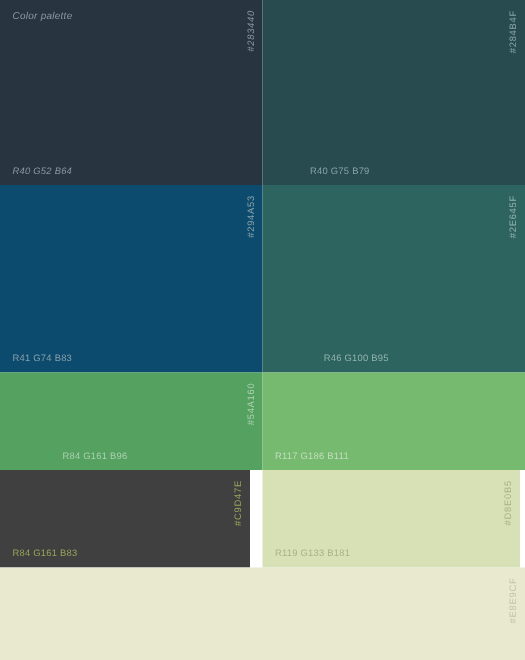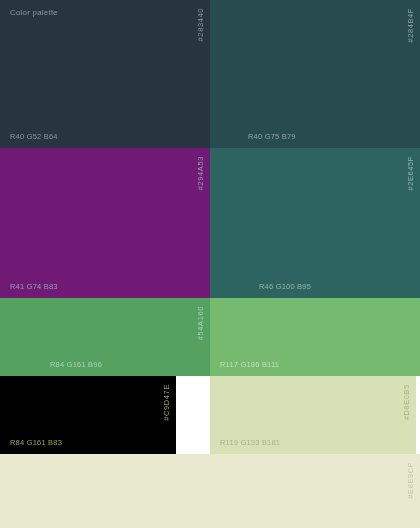--- a/index.html
+++ b/index.html
@@ -49,46 +49,46 @@
     writing-mode: vertical-rl;
     text-orientation: mixed;
     transform: rotate(180deg);
     transform-origin: center;
   }
 </style>
 </head>
 <body>
 
 <div id="app" style="width: 420px; height: 528px;">
-    <div class="swatch" style="left: 0px; top: 0px; width: 210px; height: 148px; background: rgb(40, 52, 64);">
+    <div class="swatch" style="left: 0px; top: 0px; width: 210px; height: 148px; background: rgb(40, 52, 64); font-style: italic;">
       <div class="swatch-title" style="color: rgb(139, 151, 163);">Color palette</div>
       <div class="swatch-rgb" style="color: rgb(139, 151, 163);">R40 G52 B64</div>
       <div class="swatch-hex" style="color: rgb(139, 151, 163);">#283440</div>
     </div>
     <div class="swatch" style="left: 210px; top: 0px; width: 210px; height: 148px; background: rgb(40, 75, 79);">
       <div class="swatch-rgb" style="color: rgb(138, 165, 166); padding-left: 28px;">R40 G75 B79</div>
       <div class="swatch-hex" style="color: rgb(138, 165, 166);">#284B4F</div>
     </div>
-    <div class="swatch" style="left: 0px; top: 148px; width: 210px; height: 150px; background: #701a75;">
+    <div class="swatch" style="left: 0px; top: 148px; width: 210px; height: 150px; background: #0c4a6e;">
       <div class="swatch-rgb" style="color: rgb(139, 163, 169);">R41 G74 B83</div>
       <div class="swatch-hex" style="color: rgb(139, 163, 169);">#294A53</div>
     </div>
     <div class="swatch" style="left: 210px; top: 148px; width: 210px; height: 150px; background: rgb(46, 100, 95);">
       <div class="swatch-rgb" style="color: rgb(148, 179, 174); padding-left: 39px;">R46 G100 B95</div>
       <div class="swatch-hex" style="color: rgb(148, 179, 174);">#2E645F</div>
     </div>
     <div class="swatch" style="left: 0px; top: 298px; width: 210px; height: 78px; background: rgb(84, 161, 96);">
       <div class="swatch-rgb" style="color: rgb(174, 208, 180); padding-left: 40px;">R84 G161 B96</div>
       <div class="swatch-hex" style="color: rgb(174, 208, 180);">#54A160</div>
     </div>
     <div class="swatch" style="left: 210px; top: 298px; width: 240px; height: 78px; background: rgb(117, 186, 111);">
       <div class="swatch-rgb" style="color: rgb(196, 221, 191);">R117 G186 B111</div>
       <div class="swatch-hex" style="color: rgb(196, 221, 191);">#75BA6F</div>
     </div>
-    <div class="swatch" style="left: 0px; top: 376px; width: 176px; height: 78px; background: #000000;">
+    <div class="swatch" style="left: 0px; top: 376px; width: 200px; height: 78px; background: #404040;">
       <div class="swatch-rgb" style="color: rgb(154, 164, 92);">R84 G161 B83</div>
       <div class="swatch-hex" style="color: rgb(154, 164, 92);">#C9D47E</div>
     </div>
     <div class="swatch" style="left: 210px; top: 376px; width: 206px; height: 78px; background: rgb(216, 224, 181);">
       <div class="swatch-rgb" style="color: rgb(169, 177, 136);">R119 G133 B181</div>
       <div class="swatch-hex" style="color: rgb(169, 177, 136);">#D8E0B5</div>
     </div>
     <div class="swatch" style="left: 0px; top: 454px; width: 420px; height: 74px; background: rgb(232, 233, 207);">
       <div class="swatch-hex" style="color: rgb(195, 197, 164);">#E8E9CF</div>
     </div>

